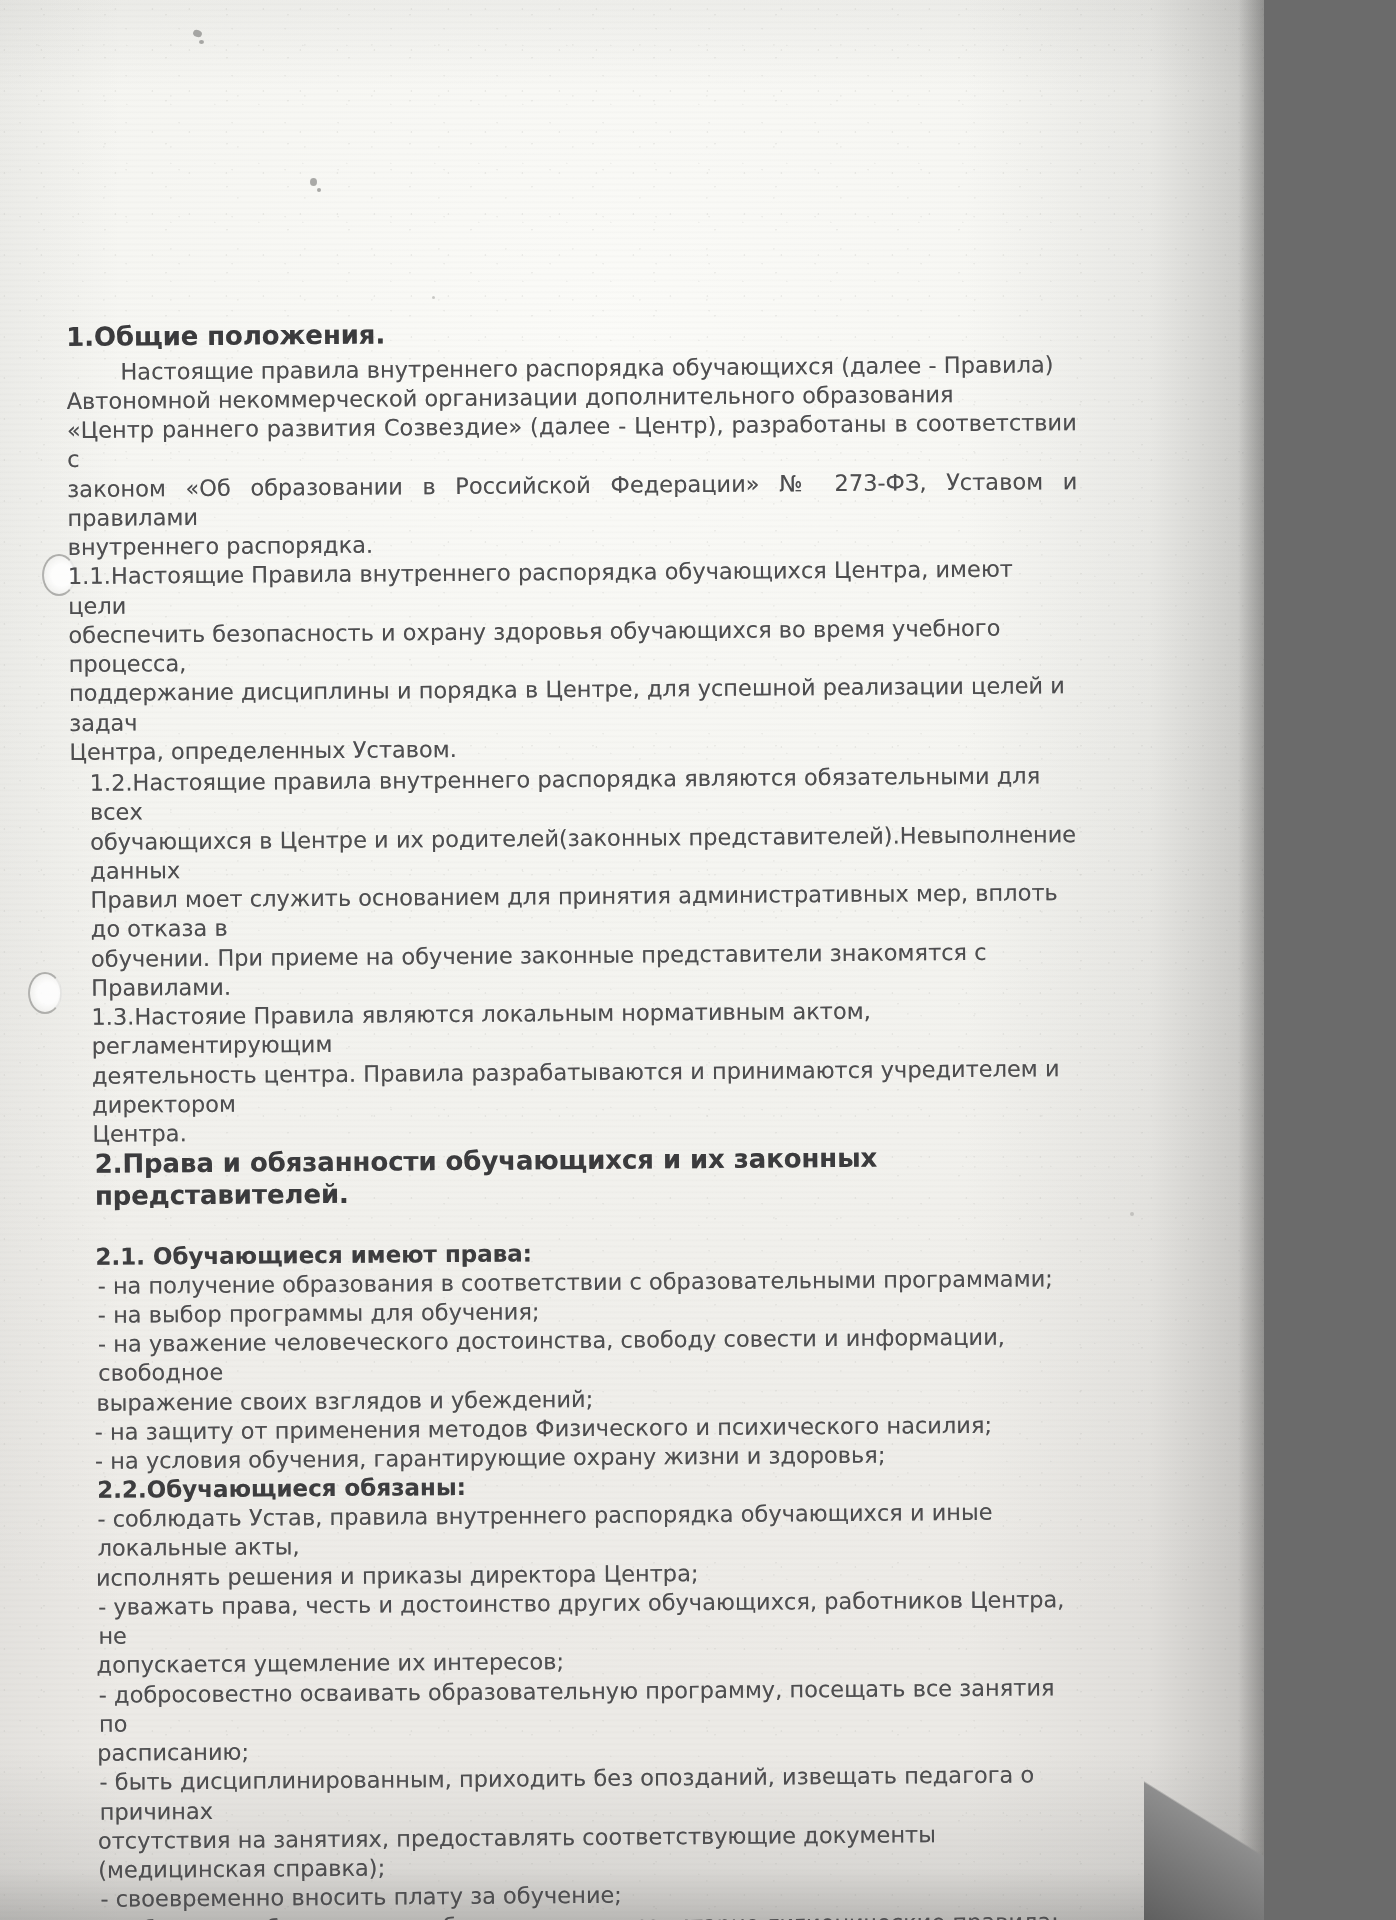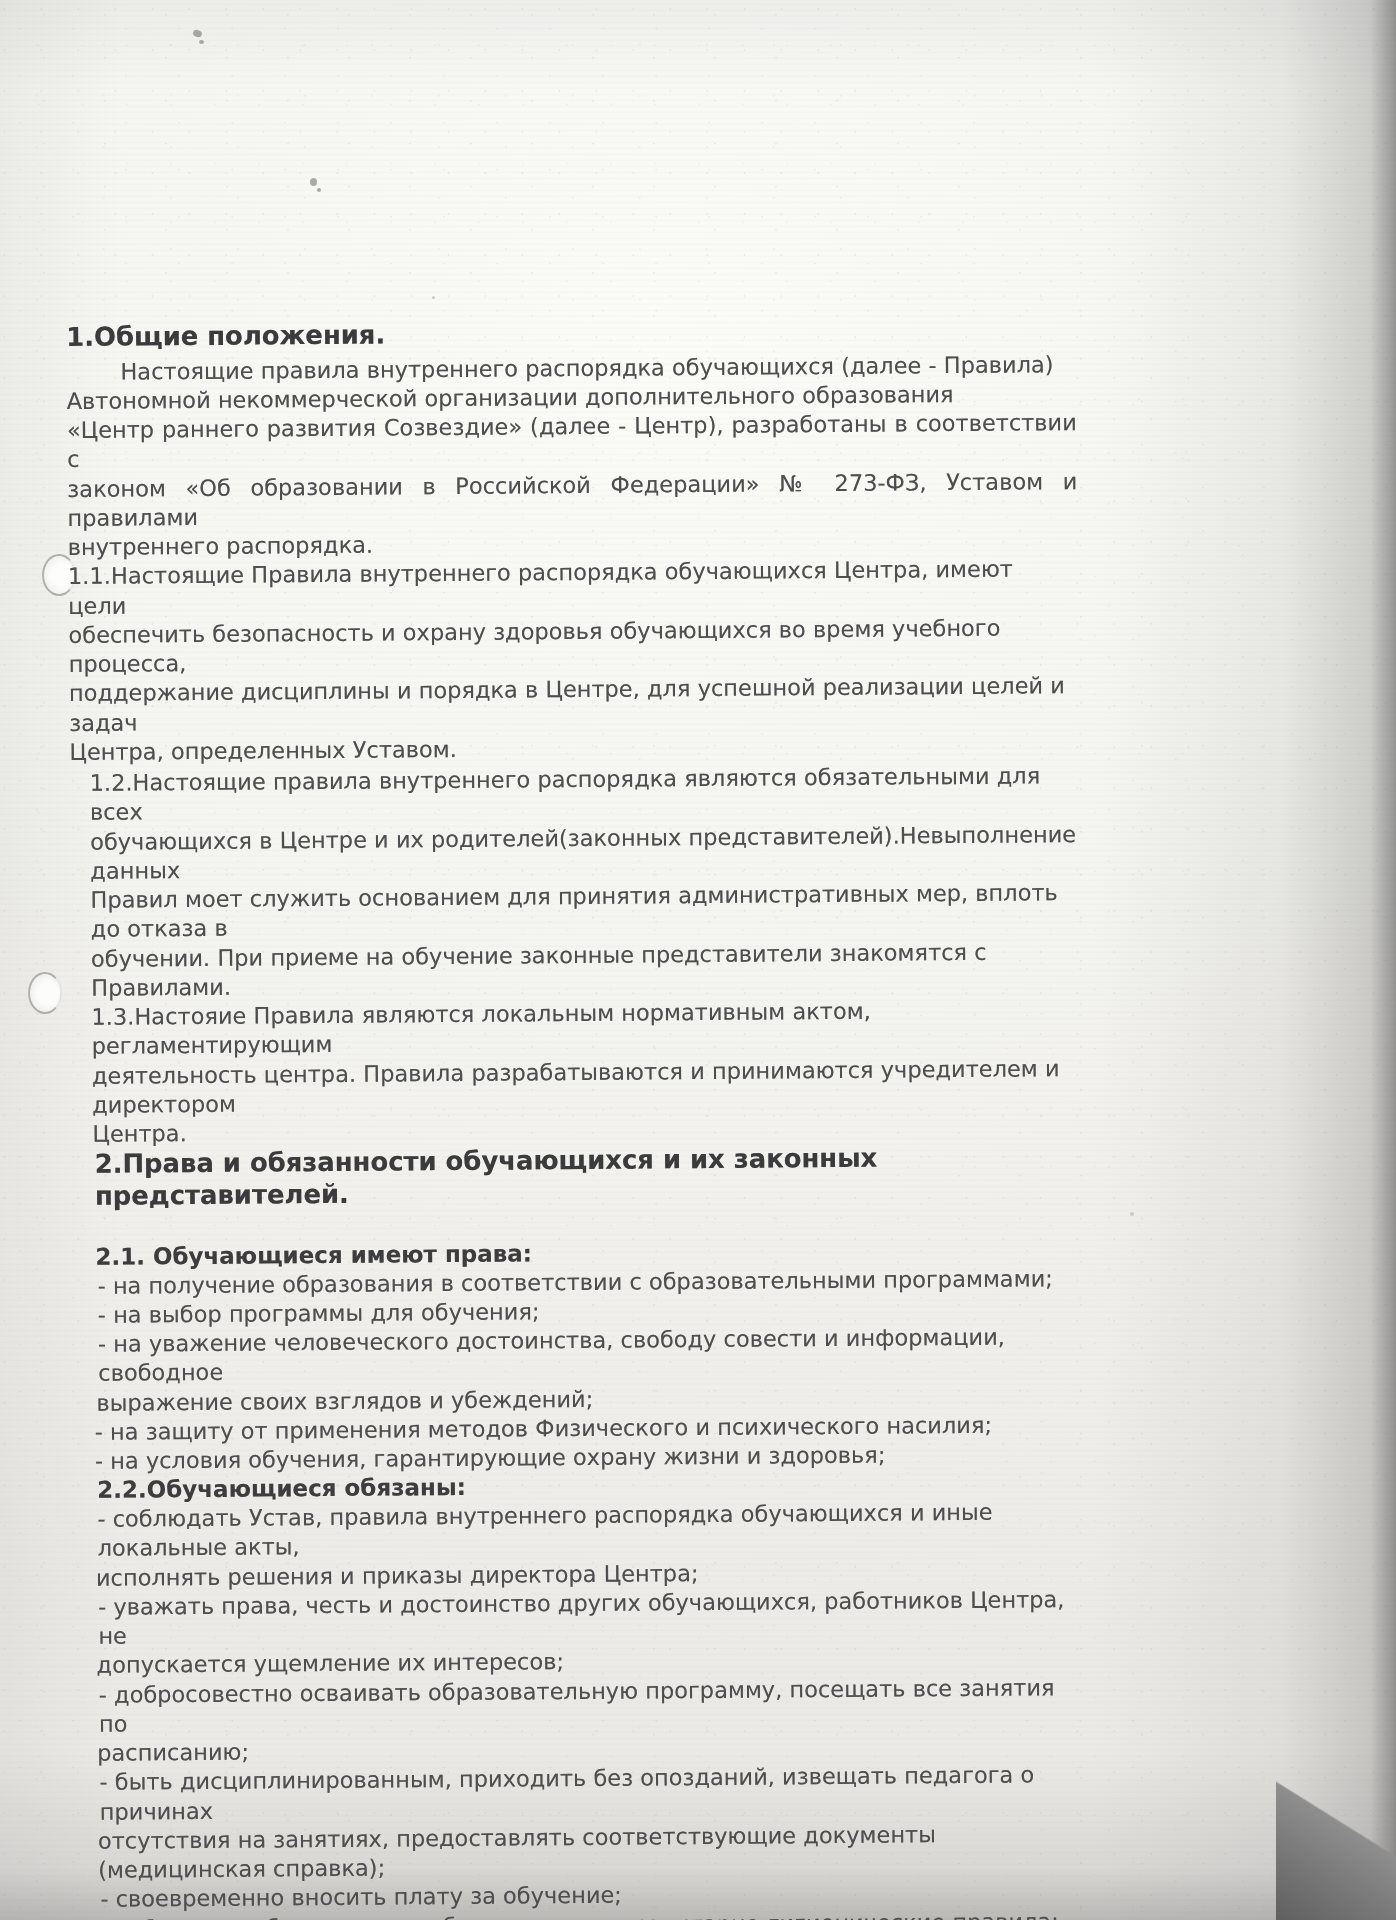--- a/index.html
+++ b/index.html
@@ -7,21 +7,21 @@
     margin: 0;
     padding: 0;
     background: #6b6b6b;
   }
   body {
     font-family: "DejaVu Sans", sans-serif;
   }
 
   #scan-page {
     position: relative;
-    width: 1396px;
+    width: 1264px;
     height: 1920px;
     overflow: hidden;
     background: #bef264;
   }
 
   
   .paper-base {
     position: absolute;
     inset: 0;
     background:

